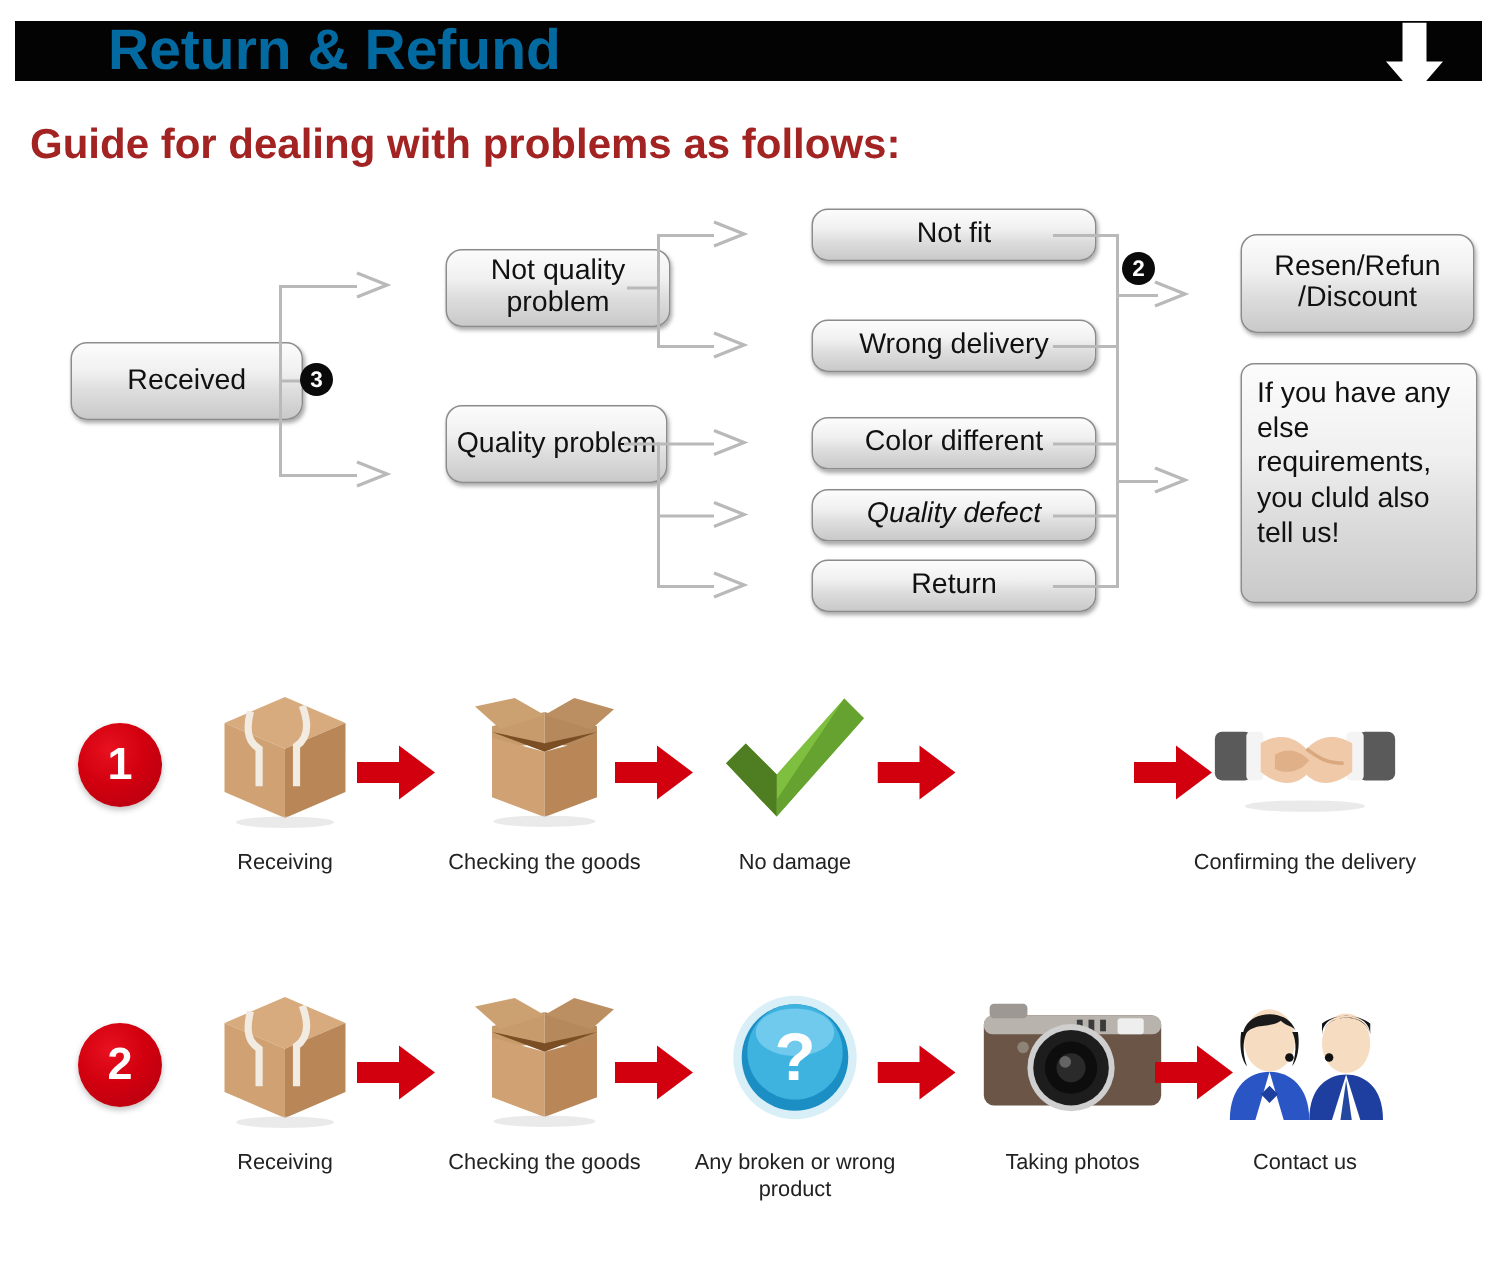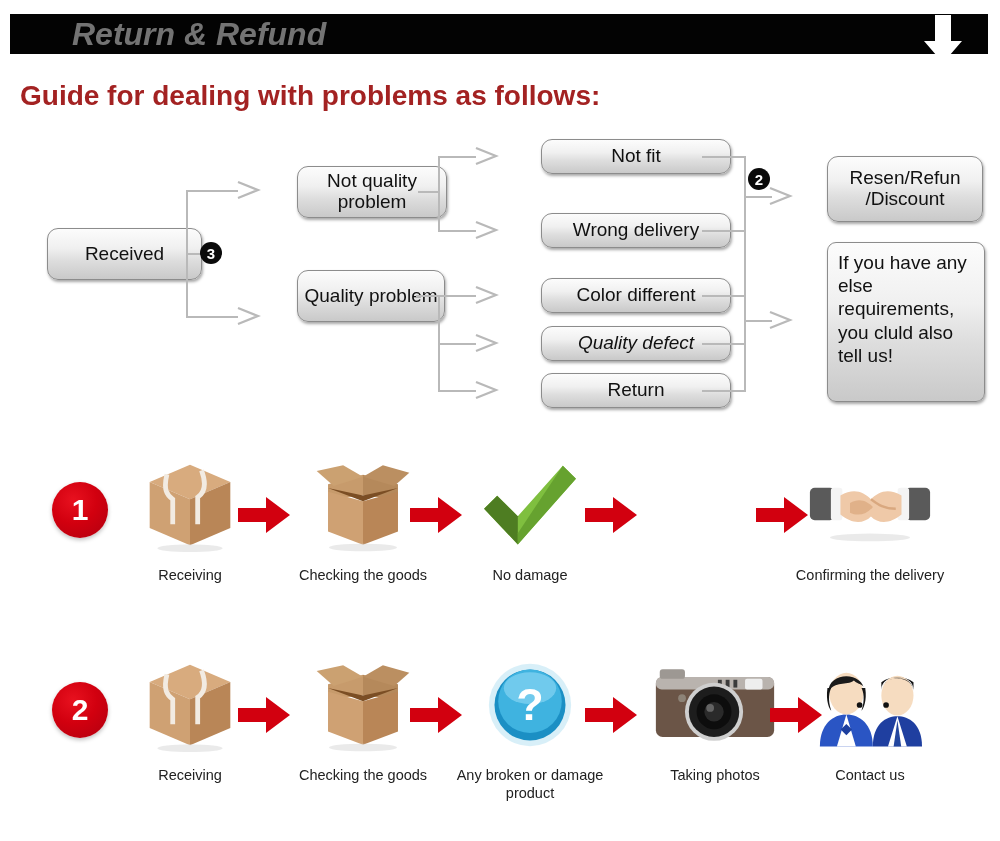--- a/index.html
+++ b/index.html
@@ -12,25 +12,24 @@
   }
   .page{position:relative;width:1000px;height:841px;}
 
   
   .header-bar{
     position:absolute;left:10px;top:14px;width:978px;height:40px;
     background:#030303;
   }
   .header-title{
     position:absolute;left:72px;top:14px;
-    font-size:32px;font-weight:bold;color:#737373;
+    font-size:38px;font-weight:bold;color:#0369a1;
     letter-spacing:0px;line-height:40px;
     font-family:"Liberation Sans","DejaVu Sans",sans-serif;
     white-space:nowrap;
-    font-style:italic;
   }
   .header-arrow{
     position:absolute;left:920px;top:15px;width:46px;height:48px;
   }
 
   
   .guide-heading{
     position:absolute;left:20px;top:80px;
     font-size:28px;font-weight:bold;color:#A32222;
     white-space:nowrap;
@@ -311,21 +310,21 @@
       <div class="cell" style="left:455px;top:10px;">
         <div class="icon-wrap">
           <svg class="qmark" viewBox="0 0 92 92">
             <circle cx="46" cy="46" r="44" fill="#b8e2f2" opacity="0.55"></circle>
             <circle cx="46" cy="46" r="38" fill="#1b8fc4"></circle>
             <circle cx="46" cy="42" r="34" fill="#3FB3E0"></circle>
             <ellipse cx="46" cy="28" rx="28" ry="17" fill="#86d4f2" opacity="0.7"></ellipse>
             <text x="46" y="62" text-anchor="middle" font-size="48" font-weight="bold" fill="#ffffff" font-family="Liberation Sans, sans-serif">?</text>
           </svg>
         </div>
-        <div class="caption">Any broken or damage product</div>
+        <div class="caption">Any broken or wrong product</div>
       </div>
 
       <svg class="redarrow" style="left:585px;top:55px;" viewBox="0 0 52 40">
         <polygon points="0,13 28,13 28,2 52,20 28,38 28,27 0,27" fill="#D2000F"></polygon>
       </svg>
 
       <div class="cell" style="left:640px;top:10px;">
         <div class="icon-wrap">
           <svg class="camera" viewBox="0 0 130 86">
             <rect x="4" y="14" width="122" height="62" rx="7" fill="#6b5547"></rect>

